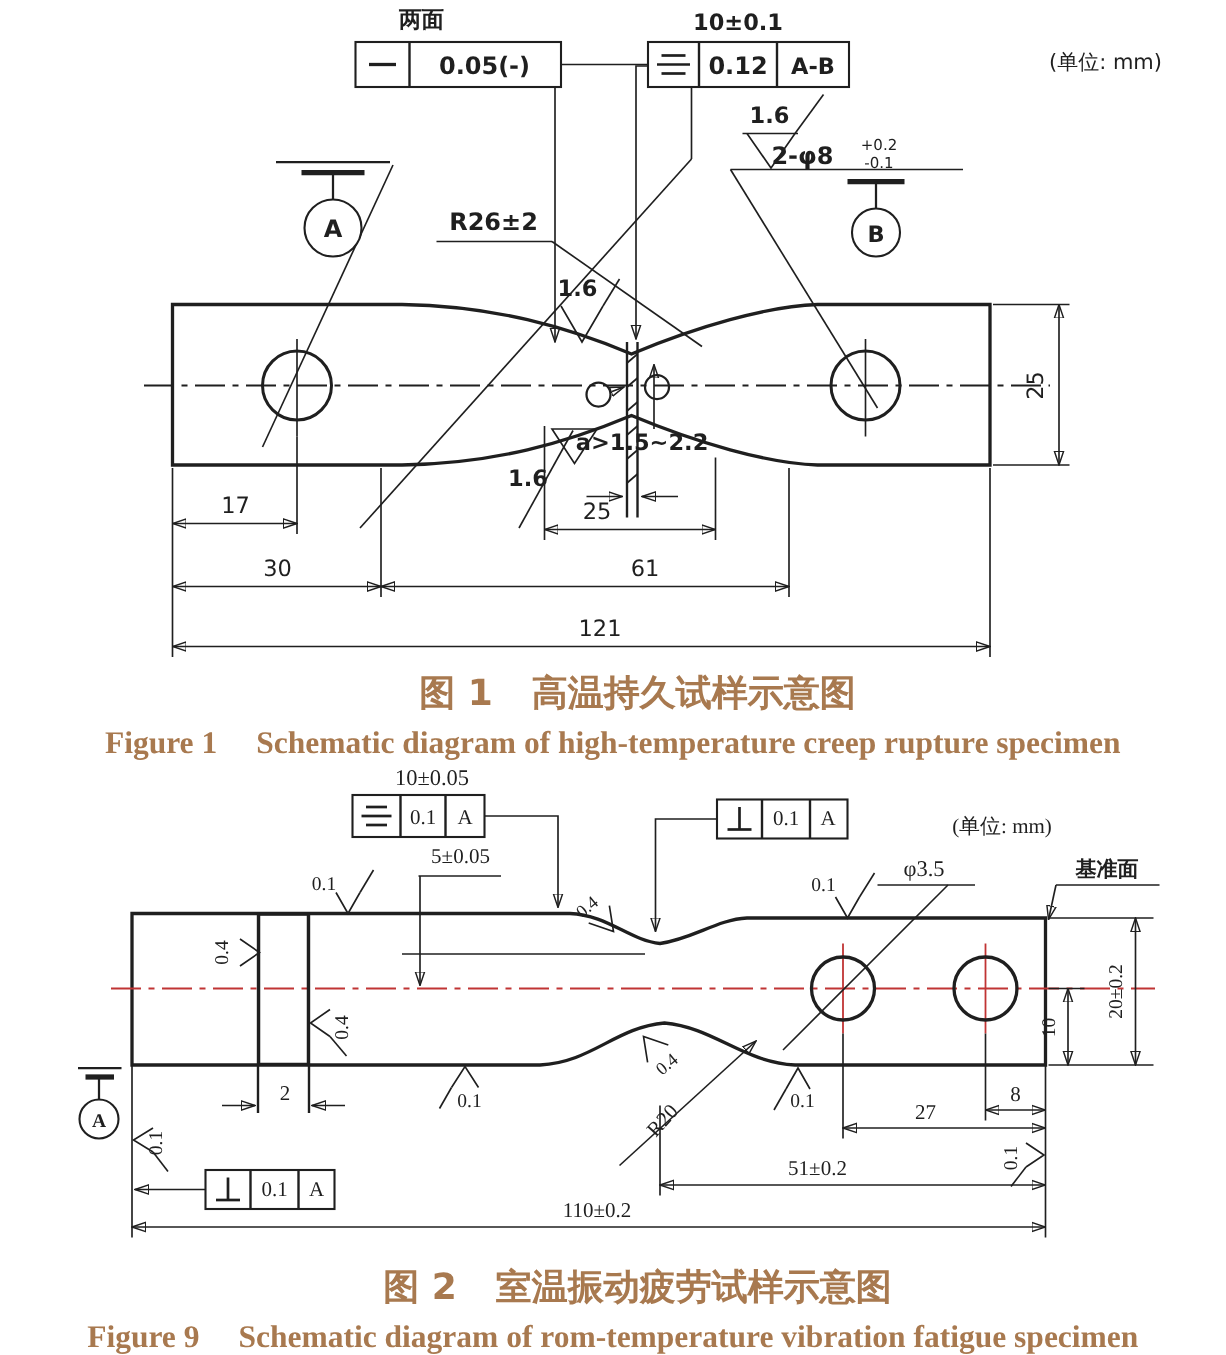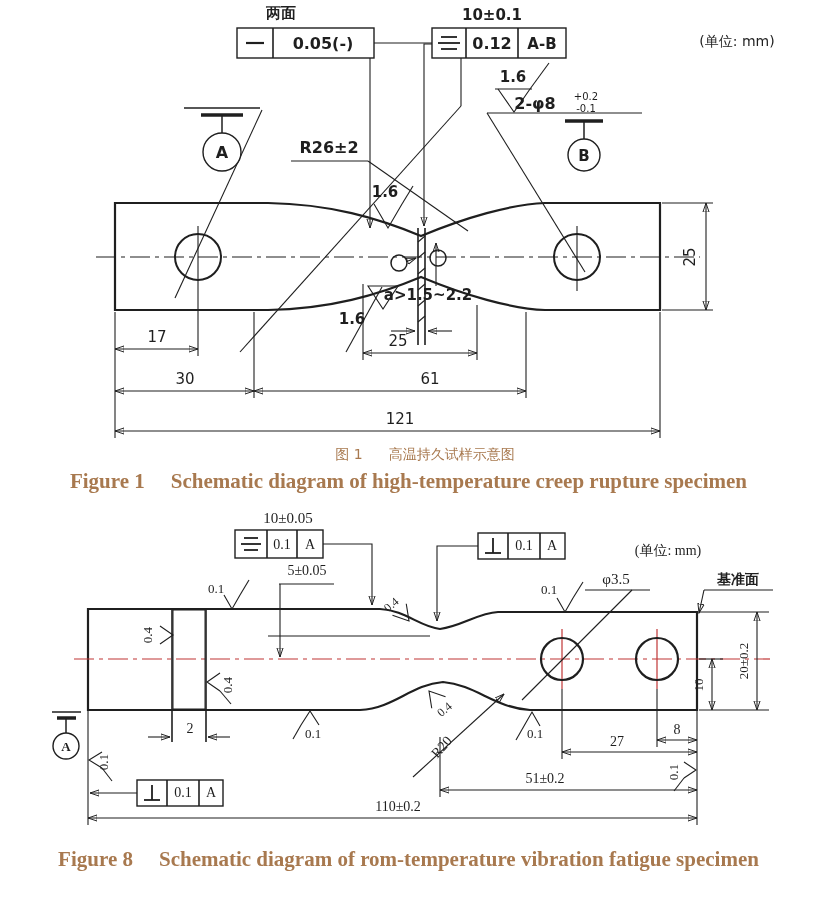--- a/index.html
+++ b/index.html
@@ -11,21 +11,21 @@
   #fig2 text{font-family:"Liberation Serif",serif;}
   .outline{stroke-width:2.2;}
   .thin{stroke-width:1.1;}
   .med{stroke-width:1.6;}
   .dim{stroke-width:1.1;marker-start:url(#ar1);marker-end:url(#ar1);}
   .arrend{marker-end:url(#ar1);}
   .red{stroke:var(--red,#c03434);}
   .cl{stroke-dasharray:20 5 4 5;stroke-width:1.2;}
   .boxfill{fill:#ffffff;stroke-width:1.4;}
   .caption{position:absolute;width:817px;text-align:center;color:var(--caption-color,#a8794f);}
-  .cap-zh{font-size:14px;font-weight:normal;font-family:"DejaVu Sans","Liberation Sans",sans-serif;padding-left:33px;}
+  .cap-zh{font-size:24px;font-weight:bold;font-family:"DejaVu Sans","Liberation Sans",sans-serif;padding-left:33px;}
   .cap-en{font-size:21px;font-weight:bold;font-family:"Liberation Serif",serif;margin-top:5px;}
   .cap-gap{display:inline-block;width:26px;}
 </style>
 </head>
 <body>
 
 <div id="page">
 
 <svg id="fig1" style="top:0" width="817" height="445" viewBox="0 0 817 445">
   <defs>
@@ -371,18 +371,21 @@
   </g>
   <g>
     <line class="thin" x1="88" y1="205" x2="88" y2="320"></line>
     <line class="thin" x1="697" y1="205" x2="697" y2="320"></line>
     <line class="dim" x1="88" y1="313" x2="697" y2="313"></line>
     <text x="398" y="306" font-size="14">110±0.2</text>
   </g>
 </svg>
 
 <div class="caption" style="top:842px">
+  <div class="cap-zh">
+    <span>图 2</span><span class="cap-gap"></span><span>室温振动疲劳试样示意图</span>
+  </div>
   <div class="cap-en">
-    <span>Figure 8</span><span class="cap-gap"></span><span>Schematic diagram of rom-temperature vibration fatigue specimen</span>
+    <span>Figure 9</span><span class="cap-gap"></span><span>Schematic diagram of rom-temperature vibration fatigue specimen</span>
   </div>
 </div>
 
 </div>
 
 </body></html>

